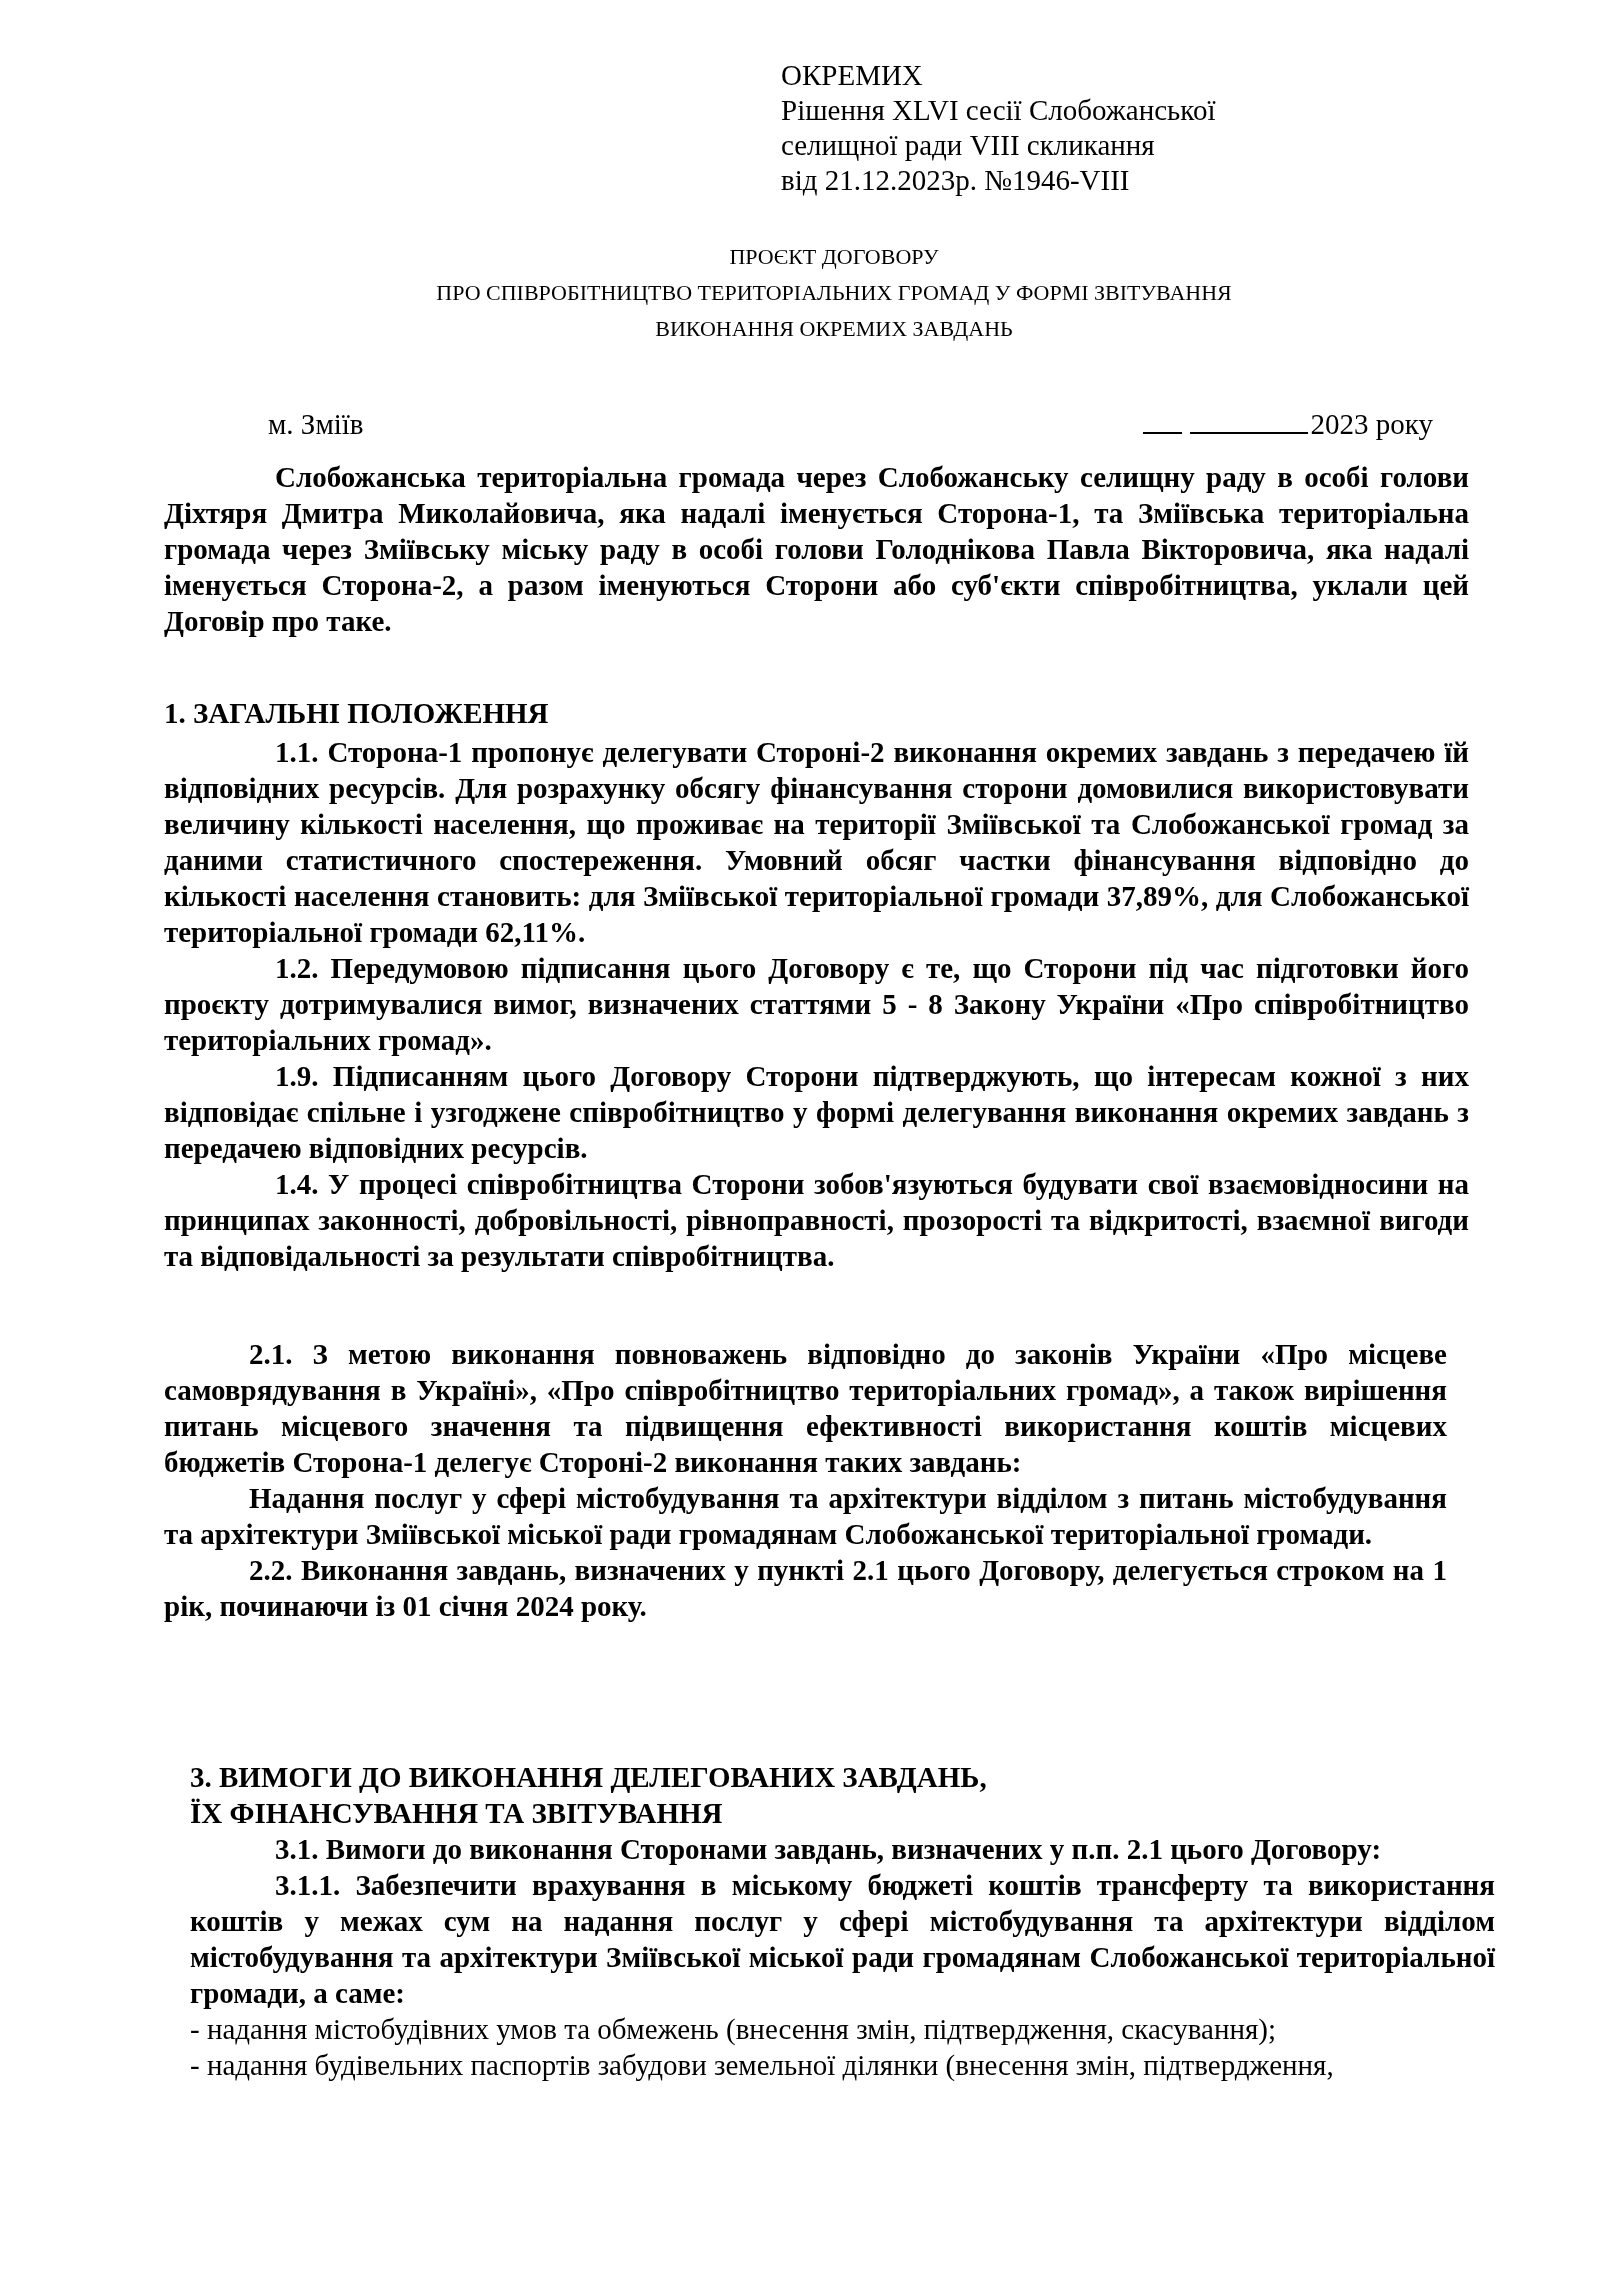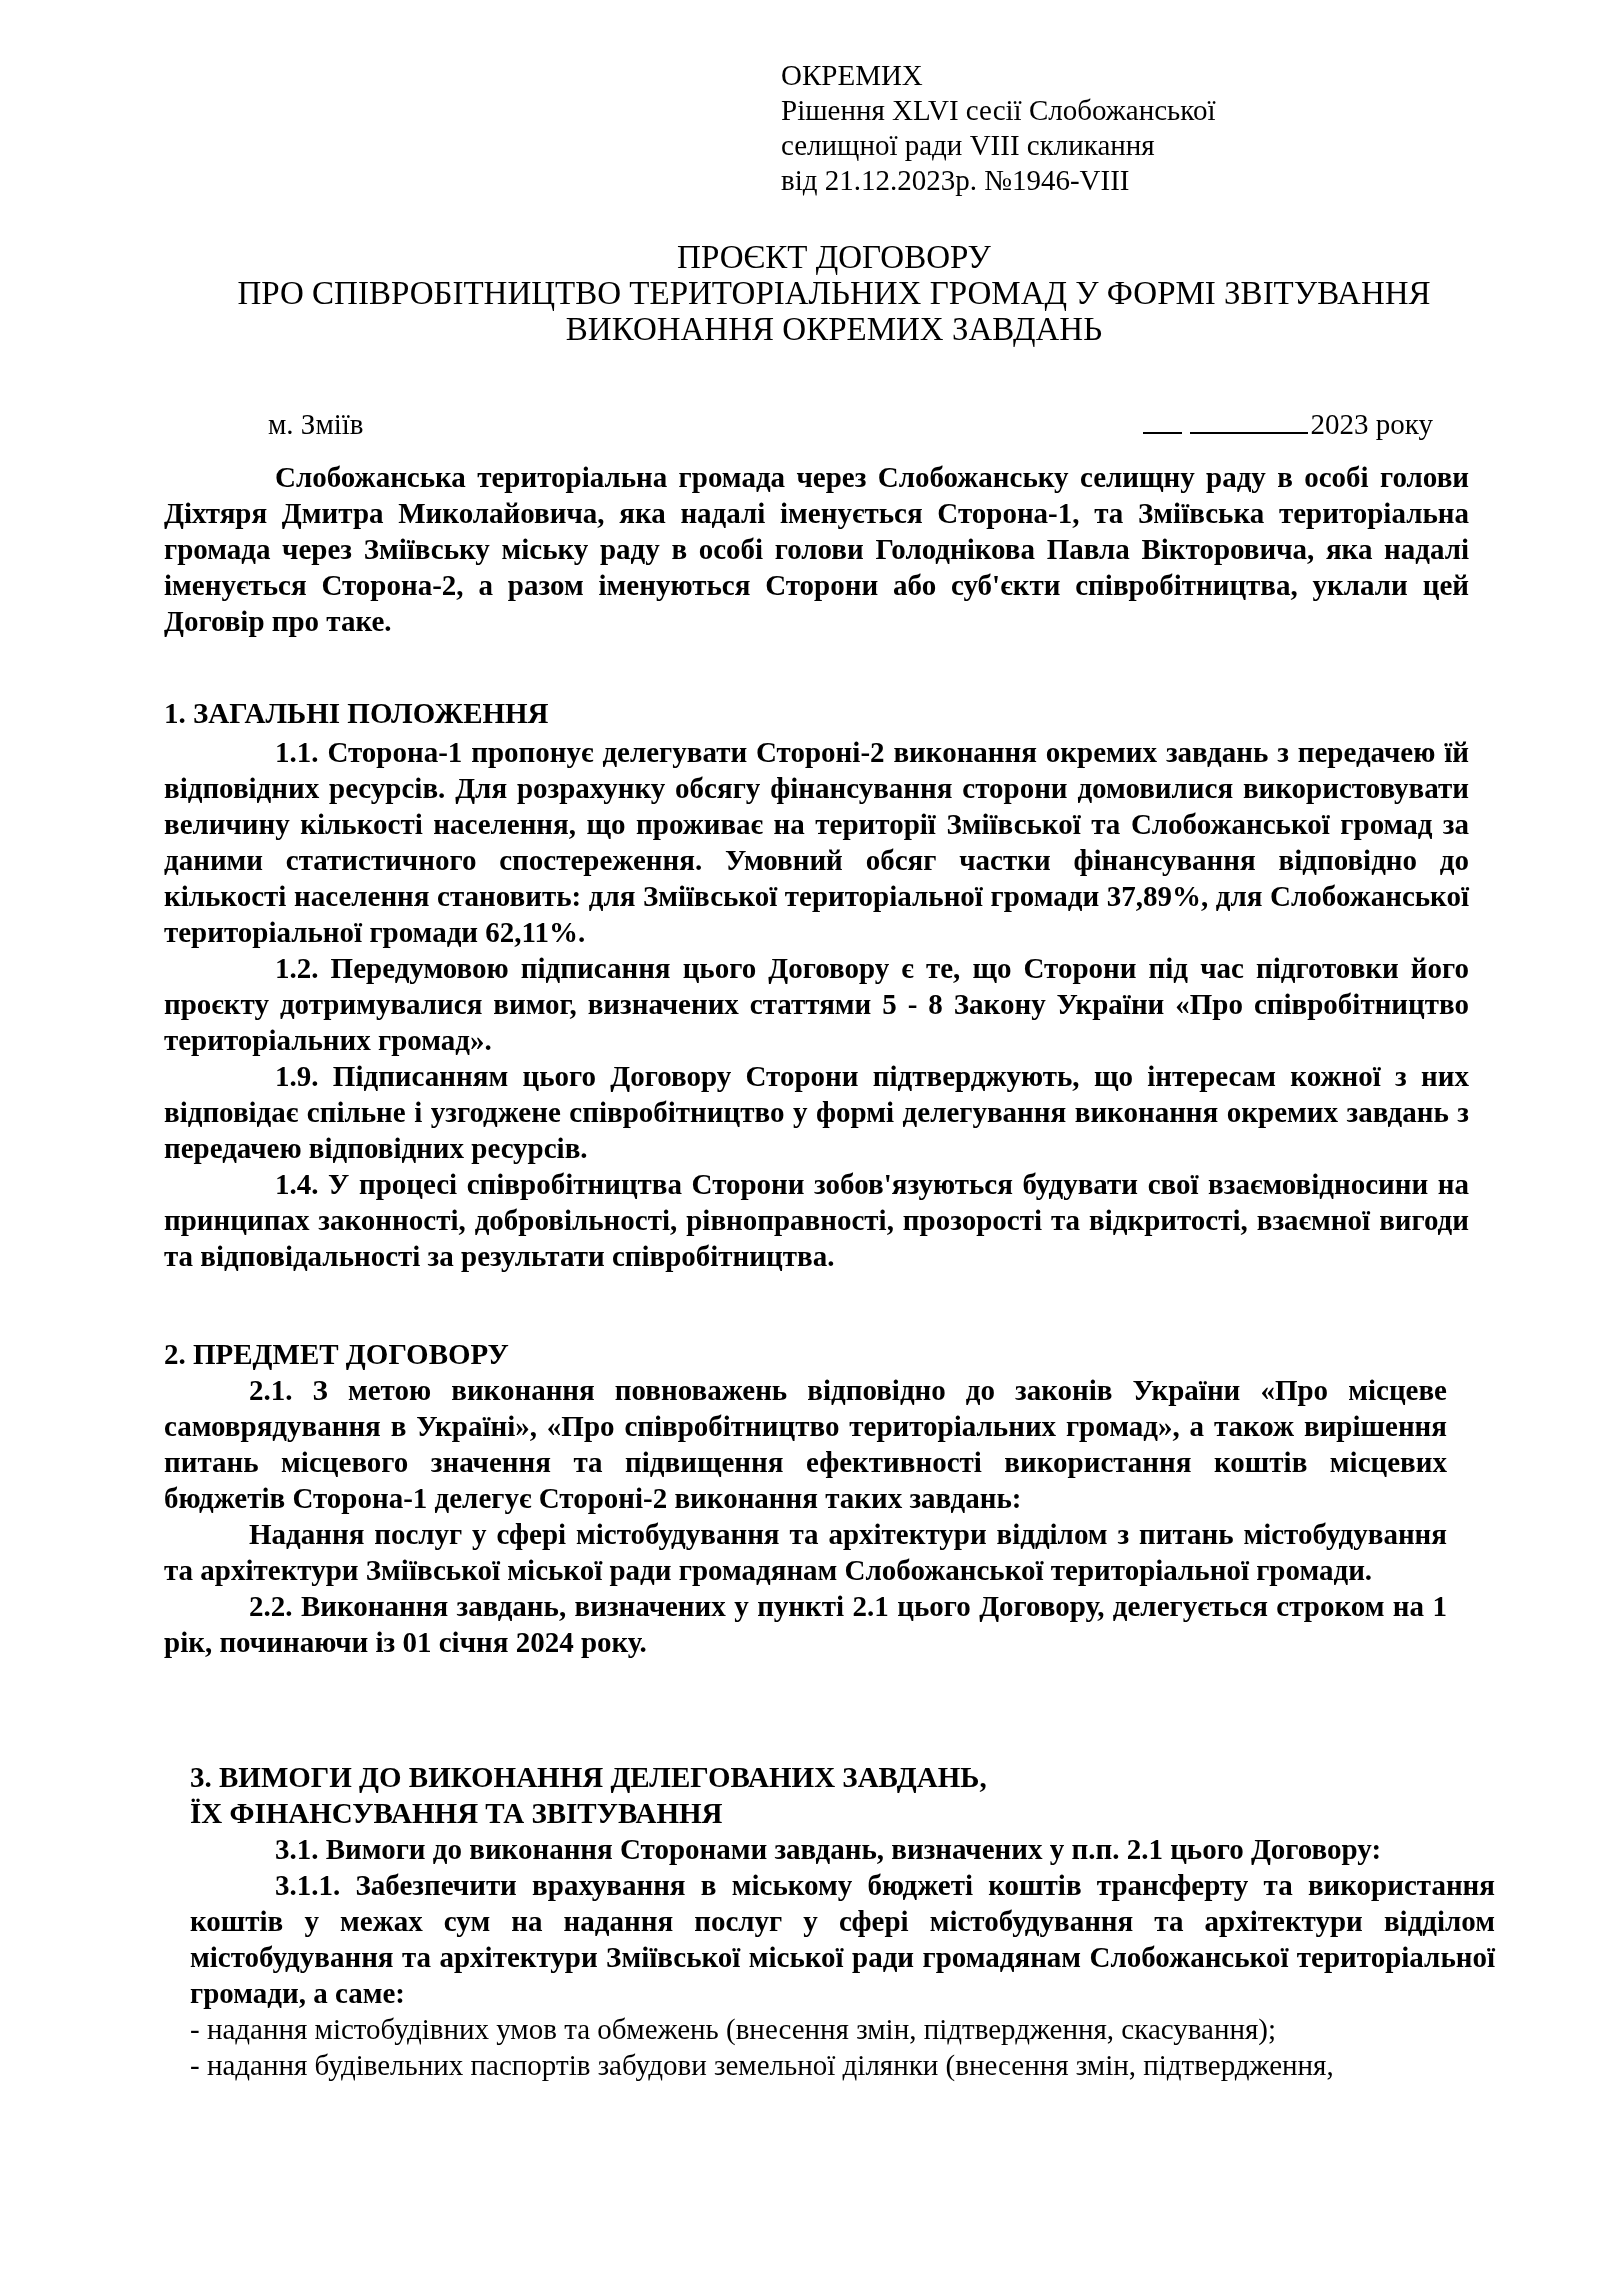--- a/index.html
+++ b/index.html
@@ -33,21 +33,21 @@
     }
     .approval div { white-space: nowrap; }
 
     
     .title-block {
       position: absolute;
       left: 196px;
       top: 239px;
       width: 1276px;
       text-align: center;
-      font-size: 33px;
+      font-size: 22px;
       line-height: 36px;
     }
     .title-block div { white-space: nowrap; }
 
     
     .place-date {
       position: absolute;
       left: 216px;
       top: 406px;
       width: 1217px;
@@ -131,21 +131,20 @@
 
   <div class="body-text" id="sec1">
     <p class="section-heading" style="margin-bottom:2.6px;">1. ЗАГАЛЬНІ ПОЛОЖЕННЯ</p>
     <p class="para">1.1. Сторона-1 пропонує делегувати Стороні-2 виконання окремих завдань з передачею їй відповідних ресурсів. Для розрахунку обсягу фінансування сторони домовилися використовувати величину кількості населення, що проживає на території Зміївської та Слобожанської громад за даними статистичного спостереження. Умовний обсяг частки фінансування відповідно до кількості населення становить: для Зміївської територіальної громади 37,89%, для Слобожанської територіальної громади 62,11%.</p>
     <p class="para">1.2. Передумовою підписання цього Договору є те, що Сторони під час підготовки його проєкту дотримувалися вимог, визначених статтями 5 - 8 Закону України «Про співробітництво територіальних громад».</p>
     <p class="para">1.9. Підписанням цього Договору Сторони підтверджують, що інтересам кожної з них відповідає спільне і узгоджене співробітництво у формі делегування виконання окремих завдань з передачею відповідних ресурсів.</p>
     <p class="para">1.4. У процесі співробітництва Сторони зобов'язуються будувати свої взаємовідносини на принципах законності, добровільності, рівноправності, прозорості та відкритості, взаємної вигоди та відповідальності за результати співробітництва.</p>
   </div>
 
   <div class="body-text" id="sec2">
-    <p class="section-heading">2. ПРЕДМЕТ ДОГОВОРУ</p>
     <p class="para">2.1. З метою виконання повноважень відповідно до законів України «Про місцеве самоврядування в Україні», «Про співробітництво територіальних громад», а також вирішення питань місцевого значення та підвищення ефективності використання коштів місцевих бюджетів Сторона-1 делегує Стороні-2 виконання таких завдань:</p>
     <p class="para">Надання послуг у сфері містобудування та архітектури відділом з питань містобудування та архітектури  Зміївської міської ради громадянам Слобожанської територіальної громади.</p>
     <p class="para">2.2. Виконання завдань, визначених у пункті 2.1 цього Договору, делегується строком на 1 рік, починаючи із 01 січня 2024 року.</p>
   </div>
 
   <div class="body-text" id="sec3">
     <p class="section-heading">3. ВИМОГИ ДО ВИКОНАННЯ ДЕЛЕГОВАНИХ ЗАВДАНЬ,</p>
     <p class="section-heading">ЇХ ФІНАНСУВАННЯ ТА ЗВІТУВАННЯ</p>
     <p class="para">3.1. Вимоги до виконання Сторонами завдань, визначених у п.п. 2.1 цього Договору:</p>
     <p class="para">3.1.1. Забезпечити врахування в міському бюджеті коштів трансферту та використання коштів у межах сум на надання послуг у сфері містобудування та архітектури відділом містобудування та архітектури Зміївської міської ради громадянам Слобожанської територіальної громади, а саме:</p>

